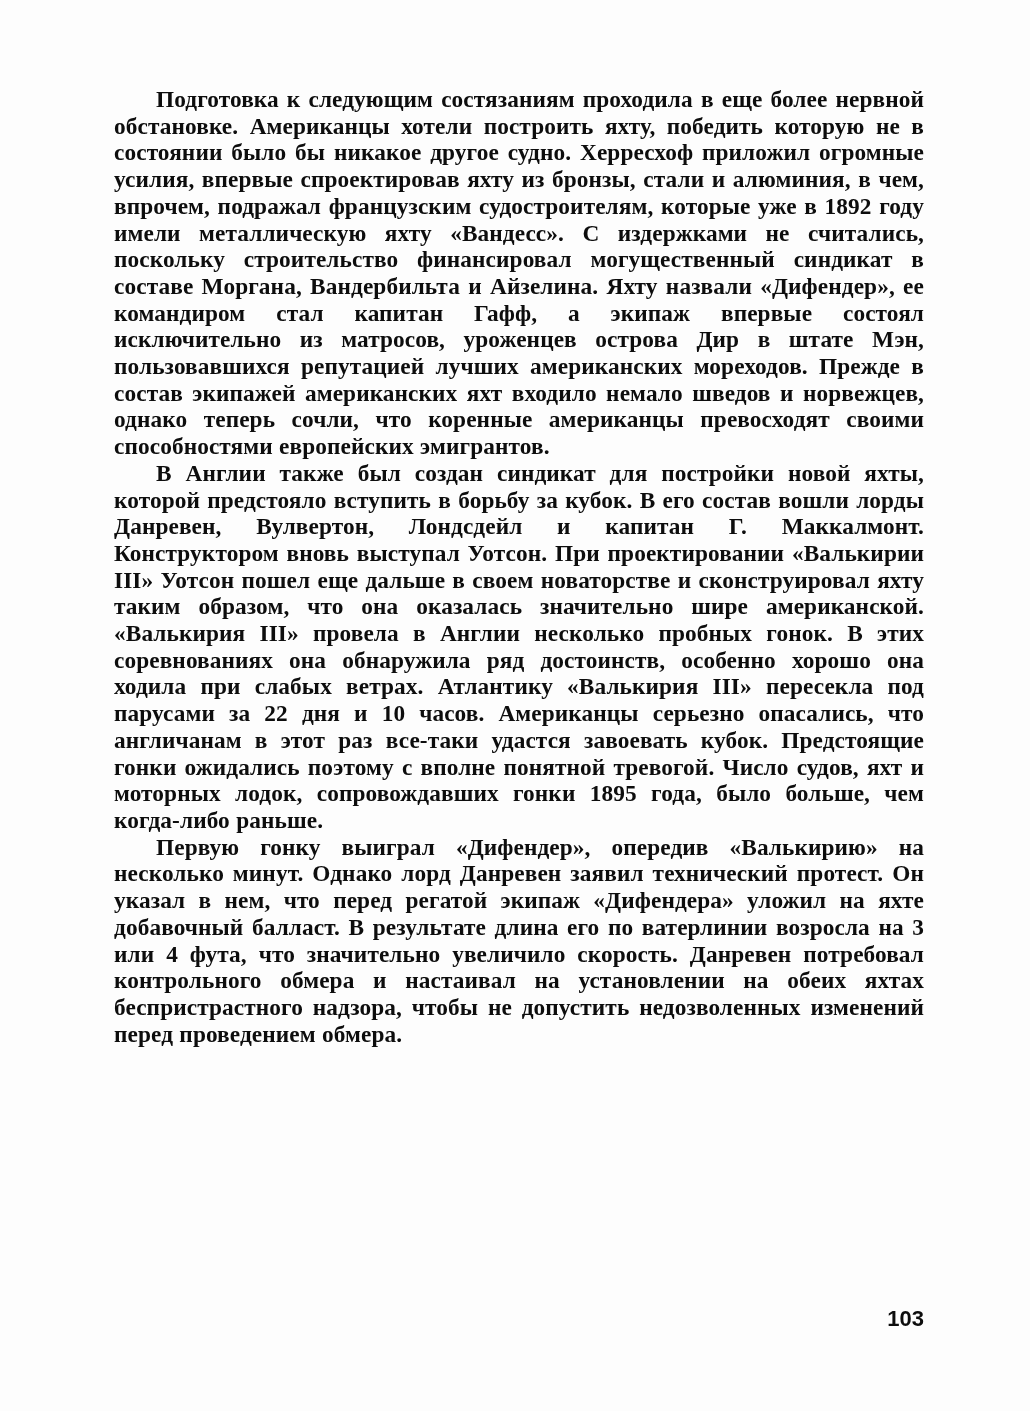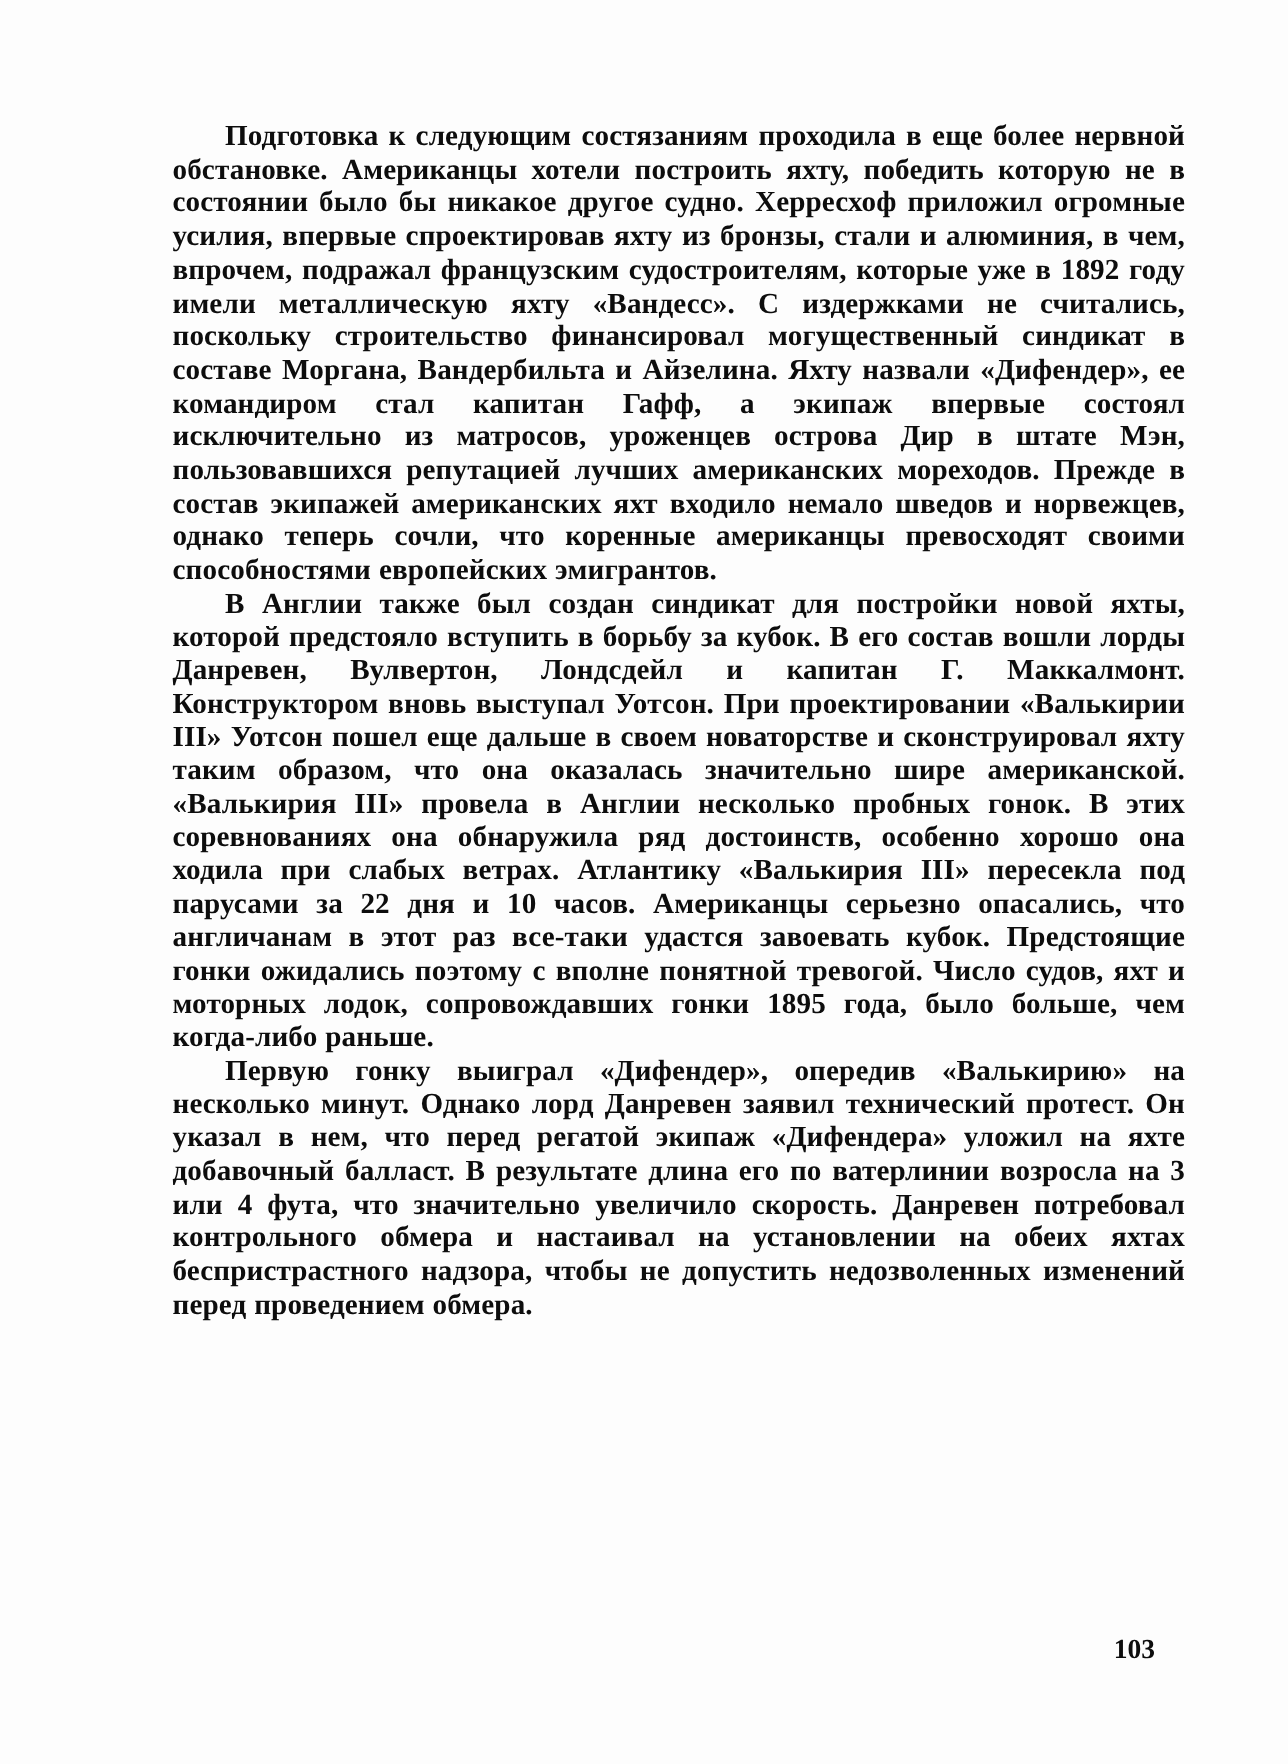--- a/index.html
+++ b/index.html
@@ -19,23 +19,22 @@
 
   .page {
     position: absolute;
     inset: 0;
     background: #fdfdfd;
   }
 
   .text-block {
     position: absolute;
     left: 114px;
-    top: 96px;
+    top: 86px;
     width: 810px;
-    margin-left: 24px;
   }
 
   .para {
     margin: 0;
     text-align: justify;
     text-justify: inter-word;
     text-indent: 42px;
     font-size: 23.3px;
     line-height: 26.7px;
     font-weight: 700;
@@ -47,21 +46,21 @@
 
   .page-number {
     position: absolute;
     left: 0;
     top: 1306px;
     width: 924px;
     text-align: right;
     font-size: 22px;
     line-height: 26px;
     font-weight: 700;
-    font-family: Liberation Serif, serif;
+    font-family: Liberation Sans, sans-serif;
     color: #0d0d0d;
   }
 </style>
 </head>
 <body>
 
 <div class="page">
 
   <div class="text-block">
     <p class="para">Подготовка к следующим состязаниям проходила в еще более нервной обстановке. Американцы хотели построить яхту, победить которую не в состоянии было бы никакое другое судно. Херресхоф приложил огромные усилия, впервые спроектировав яхту из бронзы, стали и алюминия, в чем, впрочем, подражал французским судостроителям, которые уже в 1892 году имели металлическую яхту «Вандесс». С издержками не считались, поскольку строительство финансировал могущественный синдикат в составе Моргана, Вандербильта и Айзелина. Яхту назвали «Дифендер», ее командиром стал капитан Гафф, а экипаж впервые состоял исключительно из матросов, уроженцев острова Дир в штате Мэн, пользовавшихся репутацией лучших американских мореходов. Прежде в состав экипажей американских яхт входило немало шведов и норвежцев, однако теперь сочли, что коренные американцы превосходят своими способностями европейских эмигрантов.</p>

